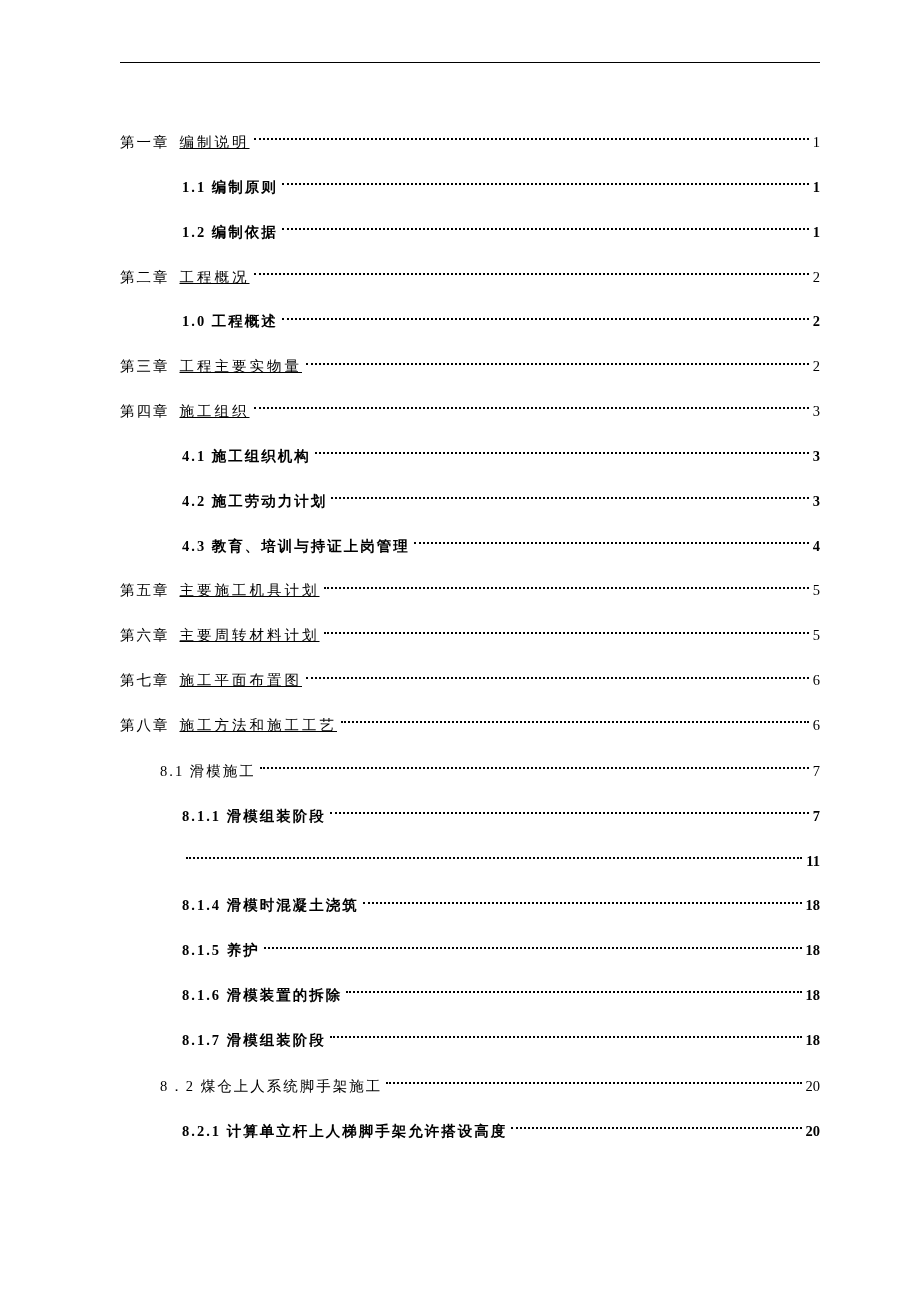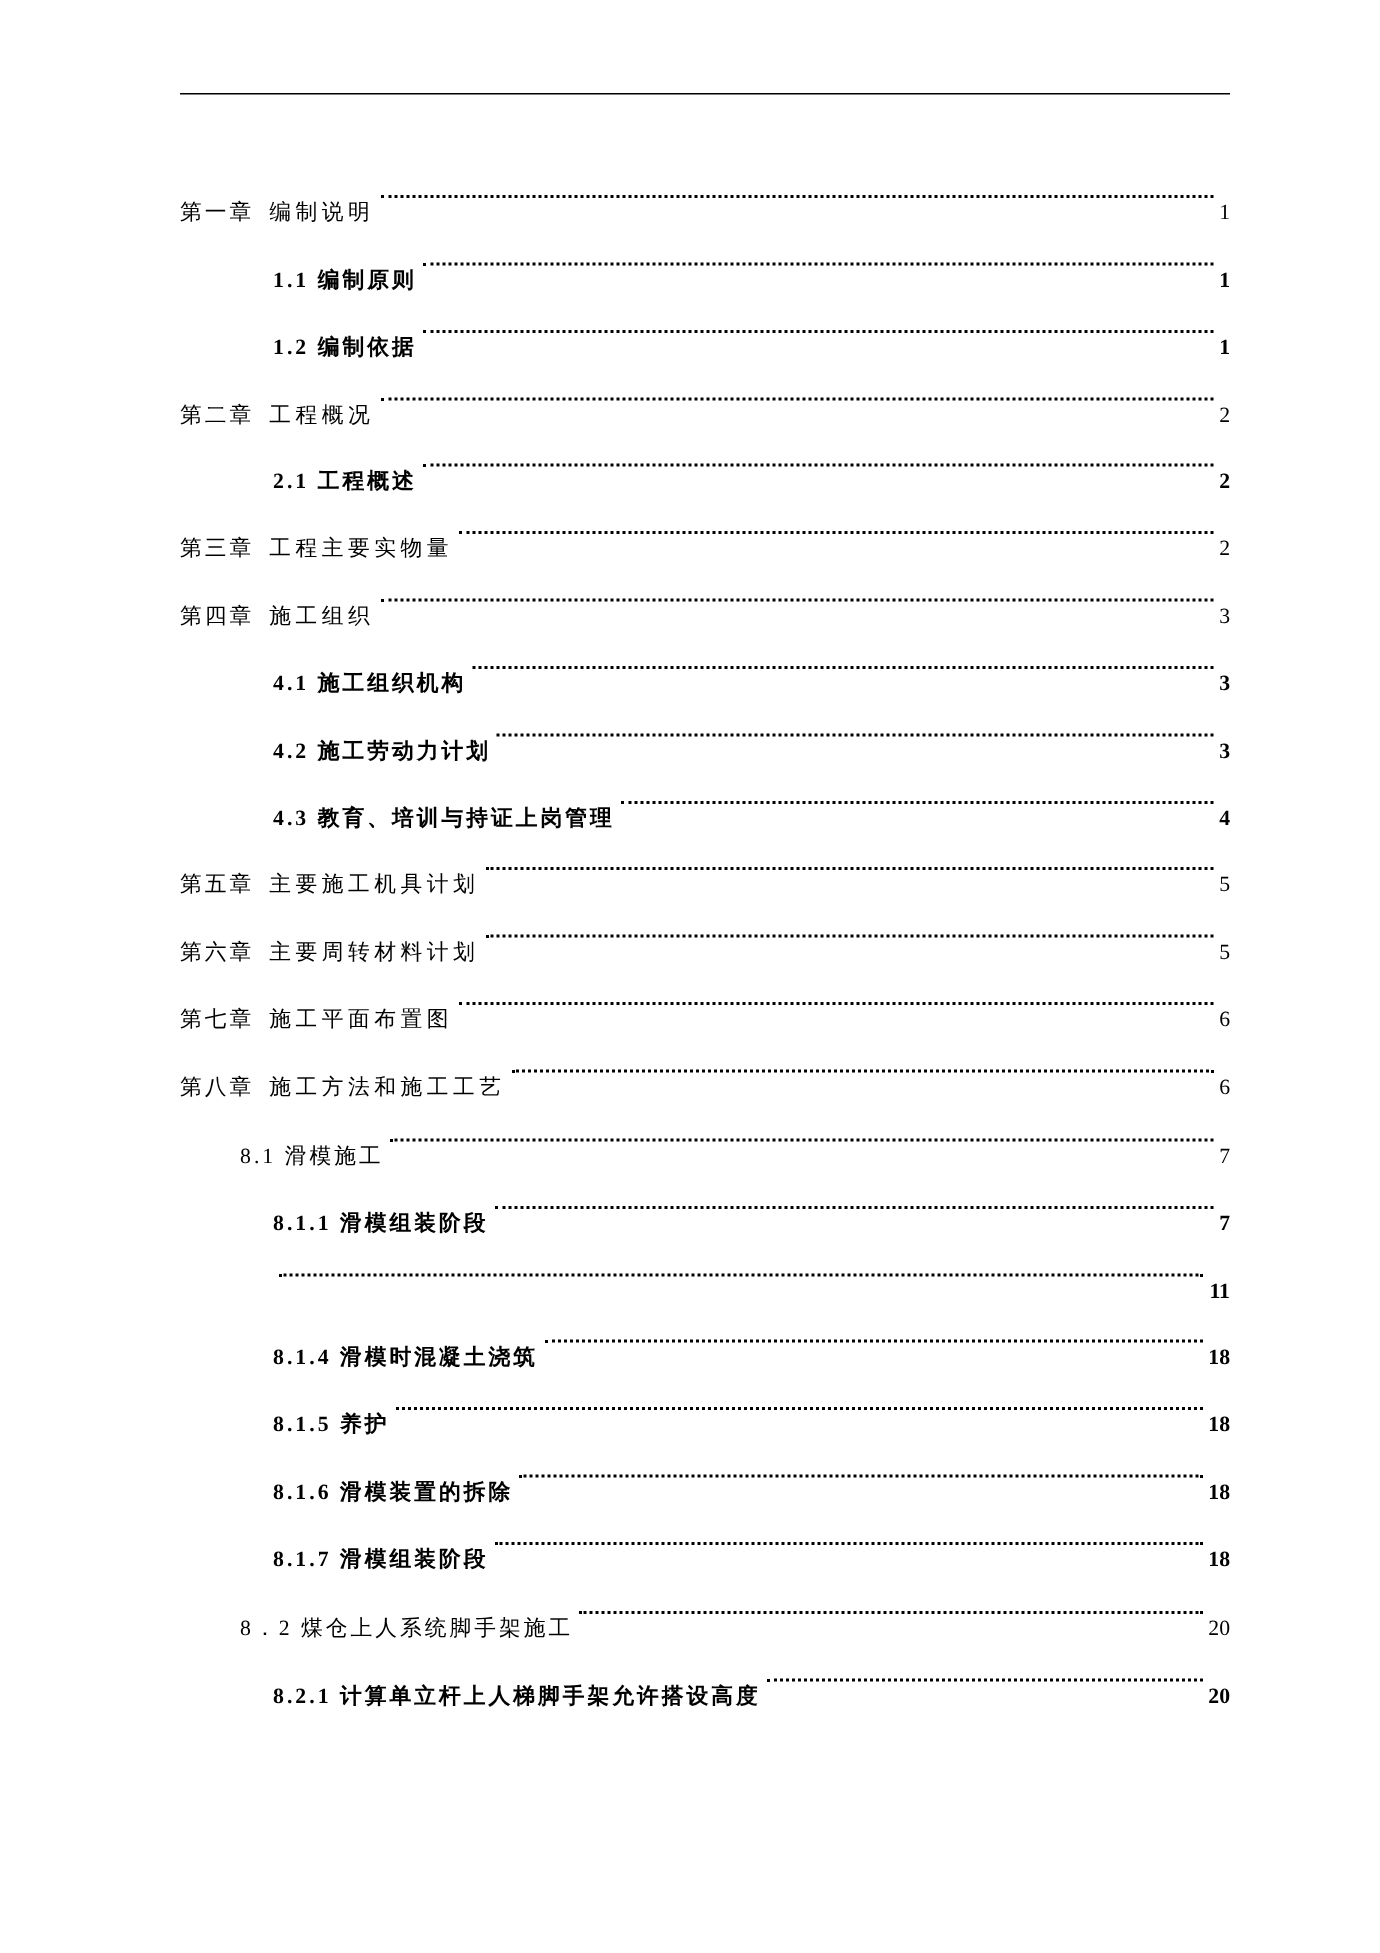--- a/index.html
+++ b/index.html
@@ -12,34 +12,35 @@
     color: #000;
     font-size: 14.5px;
   }
   .hr-line {
     border: none;
     border-top: 1.5px solid #000;
     margin: 0 0 70px 0;
   }
   .toc-entry {
     display: flex;
-    align-items: flex-start;
+    align-items: center;
     margin-bottom: 26px;
     line-height: 1.3;
     white-space: nowrap;
   }
   .toc-entry.level-1 { padding-left: 0; }
   .toc-entry.level-2 { padding-left: 62px; font-weight: bold; }
   .toc-entry.level-3 { padding-left: 40px; margin-top: 27px; }
   .chapter-label {
     letter-spacing: 2px;
     margin-right: 10px;
   }
   .title-text {
     letter-spacing: 3px;
+    text-decoration: underline;
   }
   .title-text-sub {
     letter-spacing: 2px;
   }
   .dots {
     flex: 1;
     border-bottom: 2px dotted #000;
     margin: 0 4px;
     position: relative;
     top: -3px;
@@ -71,21 +72,21 @@
       <span class="dots"></span>
       <span class="page-num">1</span>
     </div>
     <div class="toc-entry level-1">
       <span class="chapter-label">第二章</span>
       <span class="title-text">工程概况</span>
       <span class="dots"></span>
       <span class="page-num">2</span>
     </div>
     <div class="toc-entry level-2">
-      <span class="title-text-sub">2.1 工程概述</span>
+      <span class="title-text-sub">1.0 工程概述</span>
       <span class="dots"></span>
       <span class="page-num">2</span>
     </div>
     <div class="toc-entry level-1">
       <span class="chapter-label">第三章</span>
       <span class="title-text"> 工程主要实物量</span>
       <span class="dots"></span>
       <span class="page-num">2</span>
     </div>
     <div class="toc-entry level-1">

